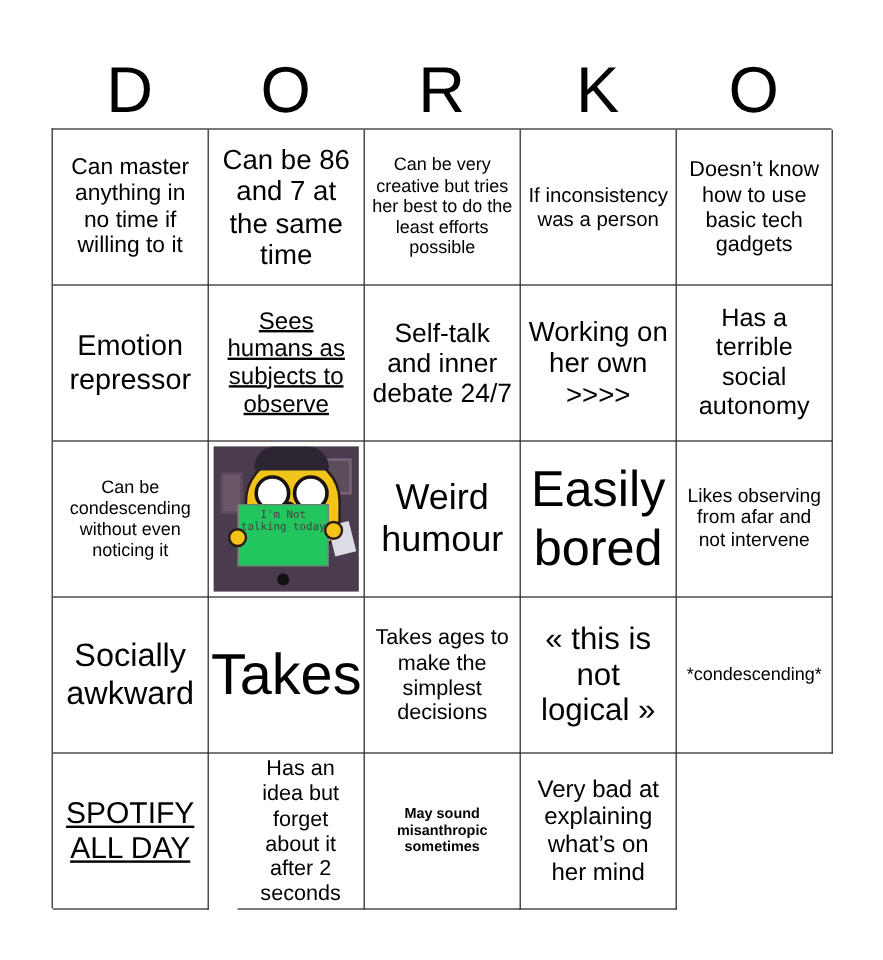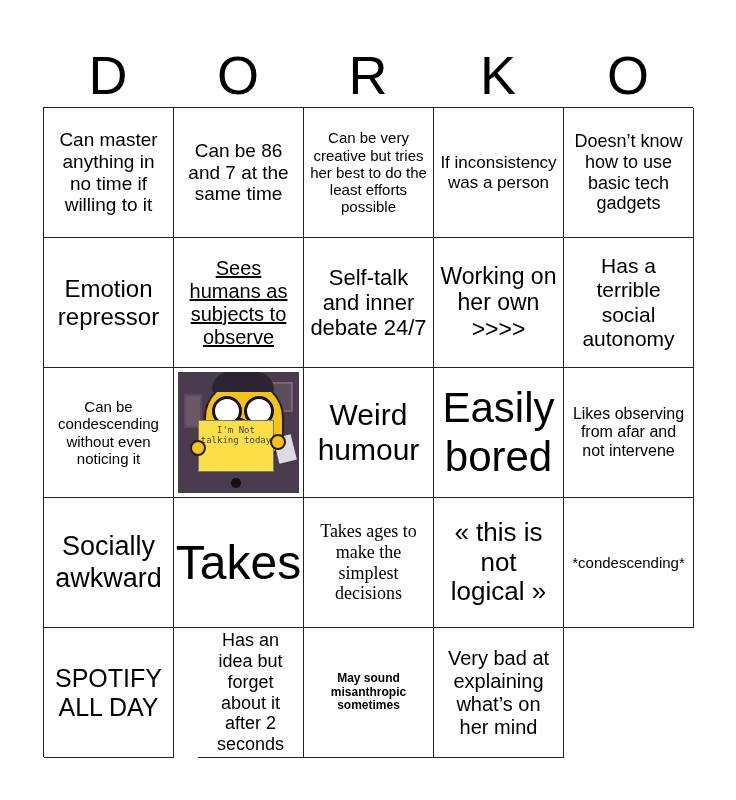--- a/index.html
+++ b/index.html
@@ -97,21 +97,21 @@
     .eye.left { left: 34px; }
     .eye.right { left: 66px; }
     .nose {
       position: absolute;
       left: 56px; top: 46px; width: 12px; height: 8px;
       background: #1a1212; border-radius: 50%;
     }
     .sign {
       position: absolute;
       left: 20px; top: 48px; width: 76px; height: 52px;
-      background: #fde047;
+      background: #22c55e;
       border: 1px solid #777;
       font-family: "DejaVu Sans Mono", monospace;
       font-size: 9px;
       line-height: 10px;
       color: #444;
       text-align: center;
       padding-top: 4px;
       box-sizing: border-box;
     }
     .paw {
@@ -141,21 +141,21 @@
   <div class="header-letter">R</div>
   <div class="header-letter">K</div>
   <div class="header-letter">O</div>
 </div>
 
 <div class="grid">
 
   <div class="cell" style="font-size: 19px;">
       <span>Can master anything in no time if willing to it</span>
     </div>
-  <div class="cell" style="font-size: 19px;">
+  <div class="cell" style="font-size: 23px;">
       <span>Can be 86 and 7 at the same time</span>
     </div>
   <div class="cell" style="font-size: 15px;">
       <span>Can be very creative but tries her best to do the least efforts possible</span>
     </div>
   <div class="cell" style="font-size: 17px;">
       <span>If inconsistency was a person</span>
     </div>
   <div class="cell" style="font-size: 18px;">
       <span>Doesn’t know how to use basic tech gadgets</span>
@@ -205,31 +205,31 @@
 
   <div class="cell" style="font-size: 16px;">
       <span>Likes observing from afar and not intervene</span>
     </div>
   <div class="cell" style="font-size: 27px;">
       <span>Socially awkward</span>
     </div>
   <div class="cell" style="font-size: 48px;">
       <span>Takes</span>
     </div>
-  <div class="cell" style="font-size: 18px; font-family: Liberation Serif, serif;">
+  <div class="cell" style="font-size: 18px;">
       <span>Takes ages to make the simplest decisions</span>
     </div>
   <div class="cell" style="font-size: 26px;">
       <span>« this is not logical »</span>
     </div>
 
   <div class="cell" style="font-size: 15px;">
       <span>*condescending*</span>
     </div>
-  <div class="cell" style="font-size: 25px;">
+  <div class="cell" style="font-size: 25px; text-decoration: underline;">
       <span>SPOTIFY ALL DAY</span>
     </div>
   <div class="cell" style="font-size: 18px; margin-left: 24px;">
       <span>Has an idea but forget about it after 2 seconds</span>
     </div>
   <div class="cell" style="font-size: 12px; font-weight: bold;">
       <span>May sound misanthropic sometimes</span>
     </div>
   <div class="cell" style="font-size: 20px;">
       <span>Very bad at explaining what’s on her mind</span>

